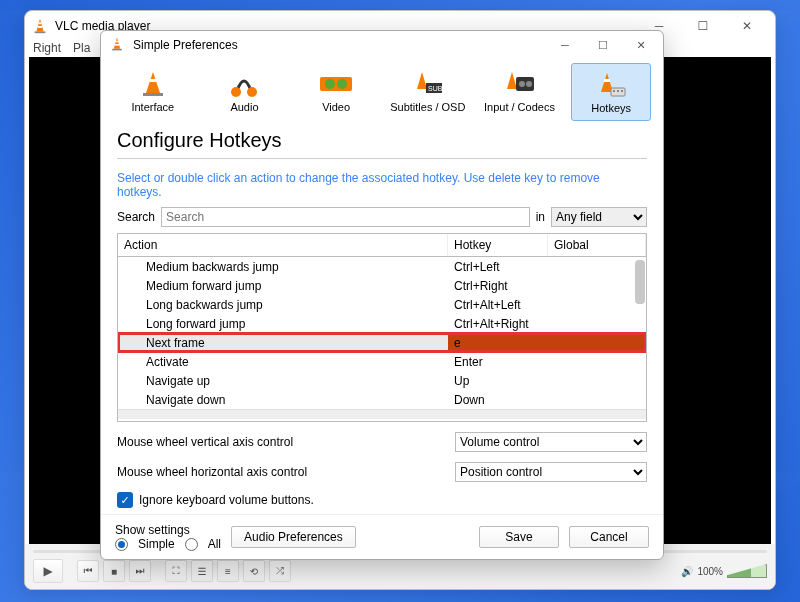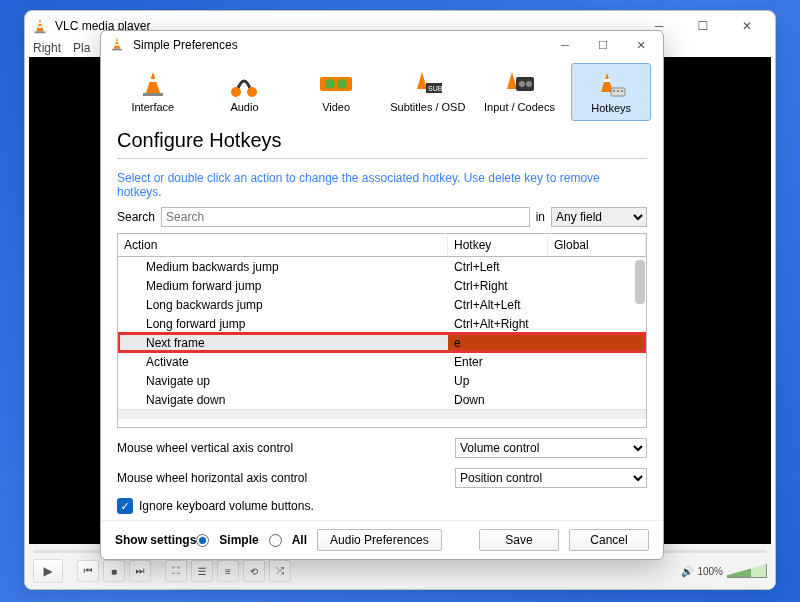--- a/index.html
+++ b/index.html
@@ -173,21 +173,21 @@
 .check-row .cbox {
   width:16px; height:16px; background:#0a66c2; border-radius:3px;
   display:flex; align-items:center; justify-content:center; color:#fff; font-size:11px;
 }
 
 .pref-footer {
   display:flex; align-items:center; gap:10px;
   padding: 8px 14px;
   border-top: 1px solid #eee;
 }
-.show-settings { display:flex; flex-direction:row; font-size:12px;font-weight:bold; }
+.show-settings { display:flex; flex-direction:column; font-size:12px; }
 .show-settings .opts { display:flex; gap:10px; align-items:center; }
 .radio { width:13px; height:13px; border:1px solid #666; border-radius:50%; display:inline-flex; align-items:center; justify-content:center; }
 .radio.checked::after { content:''; width:7px; height:7px; background:#0a66c2; border-radius:50%; }
 .foot-btn {
   height: 22px;
   padding: 2px 12px;
   border: 1px solid #bbb;
   background: linear-gradient(#fff,#f4f4f4);
   border-radius: 2px;
   font-size: 12px;

